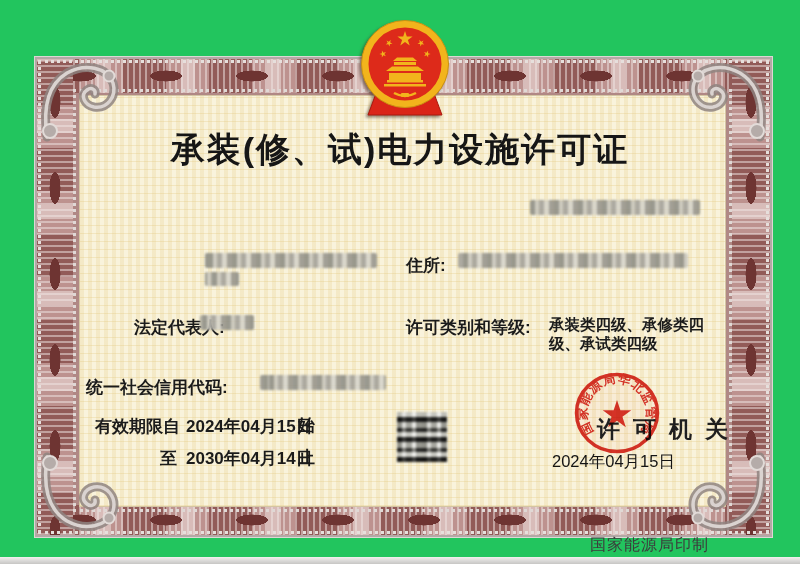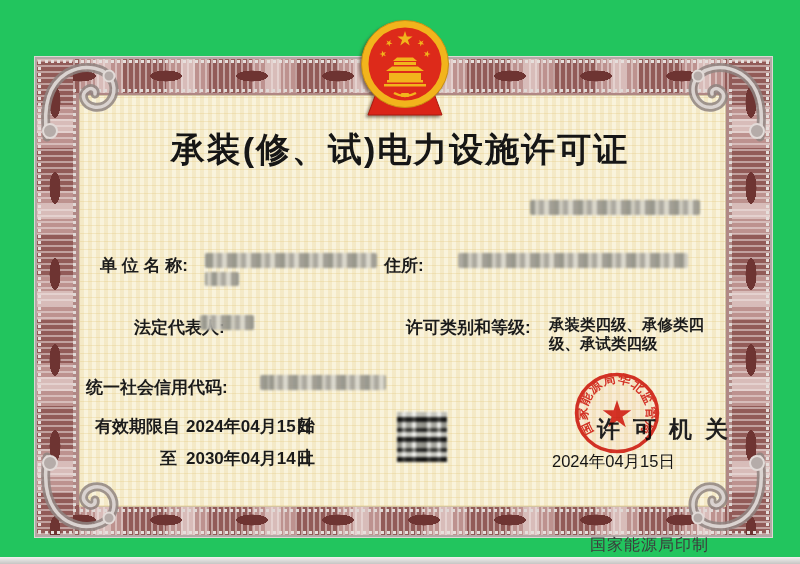--- a/index.html
+++ b/index.html
@@ -138,25 +138,24 @@
       <rect x="26" y="68" width="42" height="2.5"></rect>
       <rect x="43" y="77" width="8" height="4" rx="1"></rect>
     </g>
     <path d="M36,77 Q47,83 58,77" stroke="#f2b41c" stroke-width="2.5" fill="none"></path>
   </svg>
 
   <div class="title">承装(修、试)电力设施许可证</div>
 
   <div class="redact" style="left:530px;top:200px;width:170px;height:15px;"></div>
 
-  <div class="lbl" style="left:100px;top:254px;">单 位 名 称:</div>
   <div class="redact" style="left:205px;top:253px;width:172px;height:15px;background-position:3px 0;"></div>
   <div class="redact" style="left:205px;top:272px;width:34px;height:14px;background-position:7px 0;"></div>
 
-  <div class="lbl" style="left:384px;top:254px;">住所:</div>
+  <div class="lbl" style="left:406px;top:254px;">住所:</div>
   <div class="redact" style="left:458px;top:253px;width:230px;height:15px;background-position:5px 0;"></div>
 
   <div class="lbl" style="left:100px;top:316px;padding-left:34px;">法定代表人:</div>
   <div class="redact" style="left:200px;top:315px;width:54px;height:15px;background-position:2px 0;"></div>
 
   <div class="lbl" style="left:406px;top:316px;">许可类别和等级:</div>
   <div class="class-grade">承装类四级、承修类四级、承试类四级</div>
 
   <div class="lbl" style="left:86px;top:376px;">统一社会信用代码:</div>
   <div class="redact" style="left:260px;top:375px;width:126px;height:15px;background-position:9px 0;"></div>

